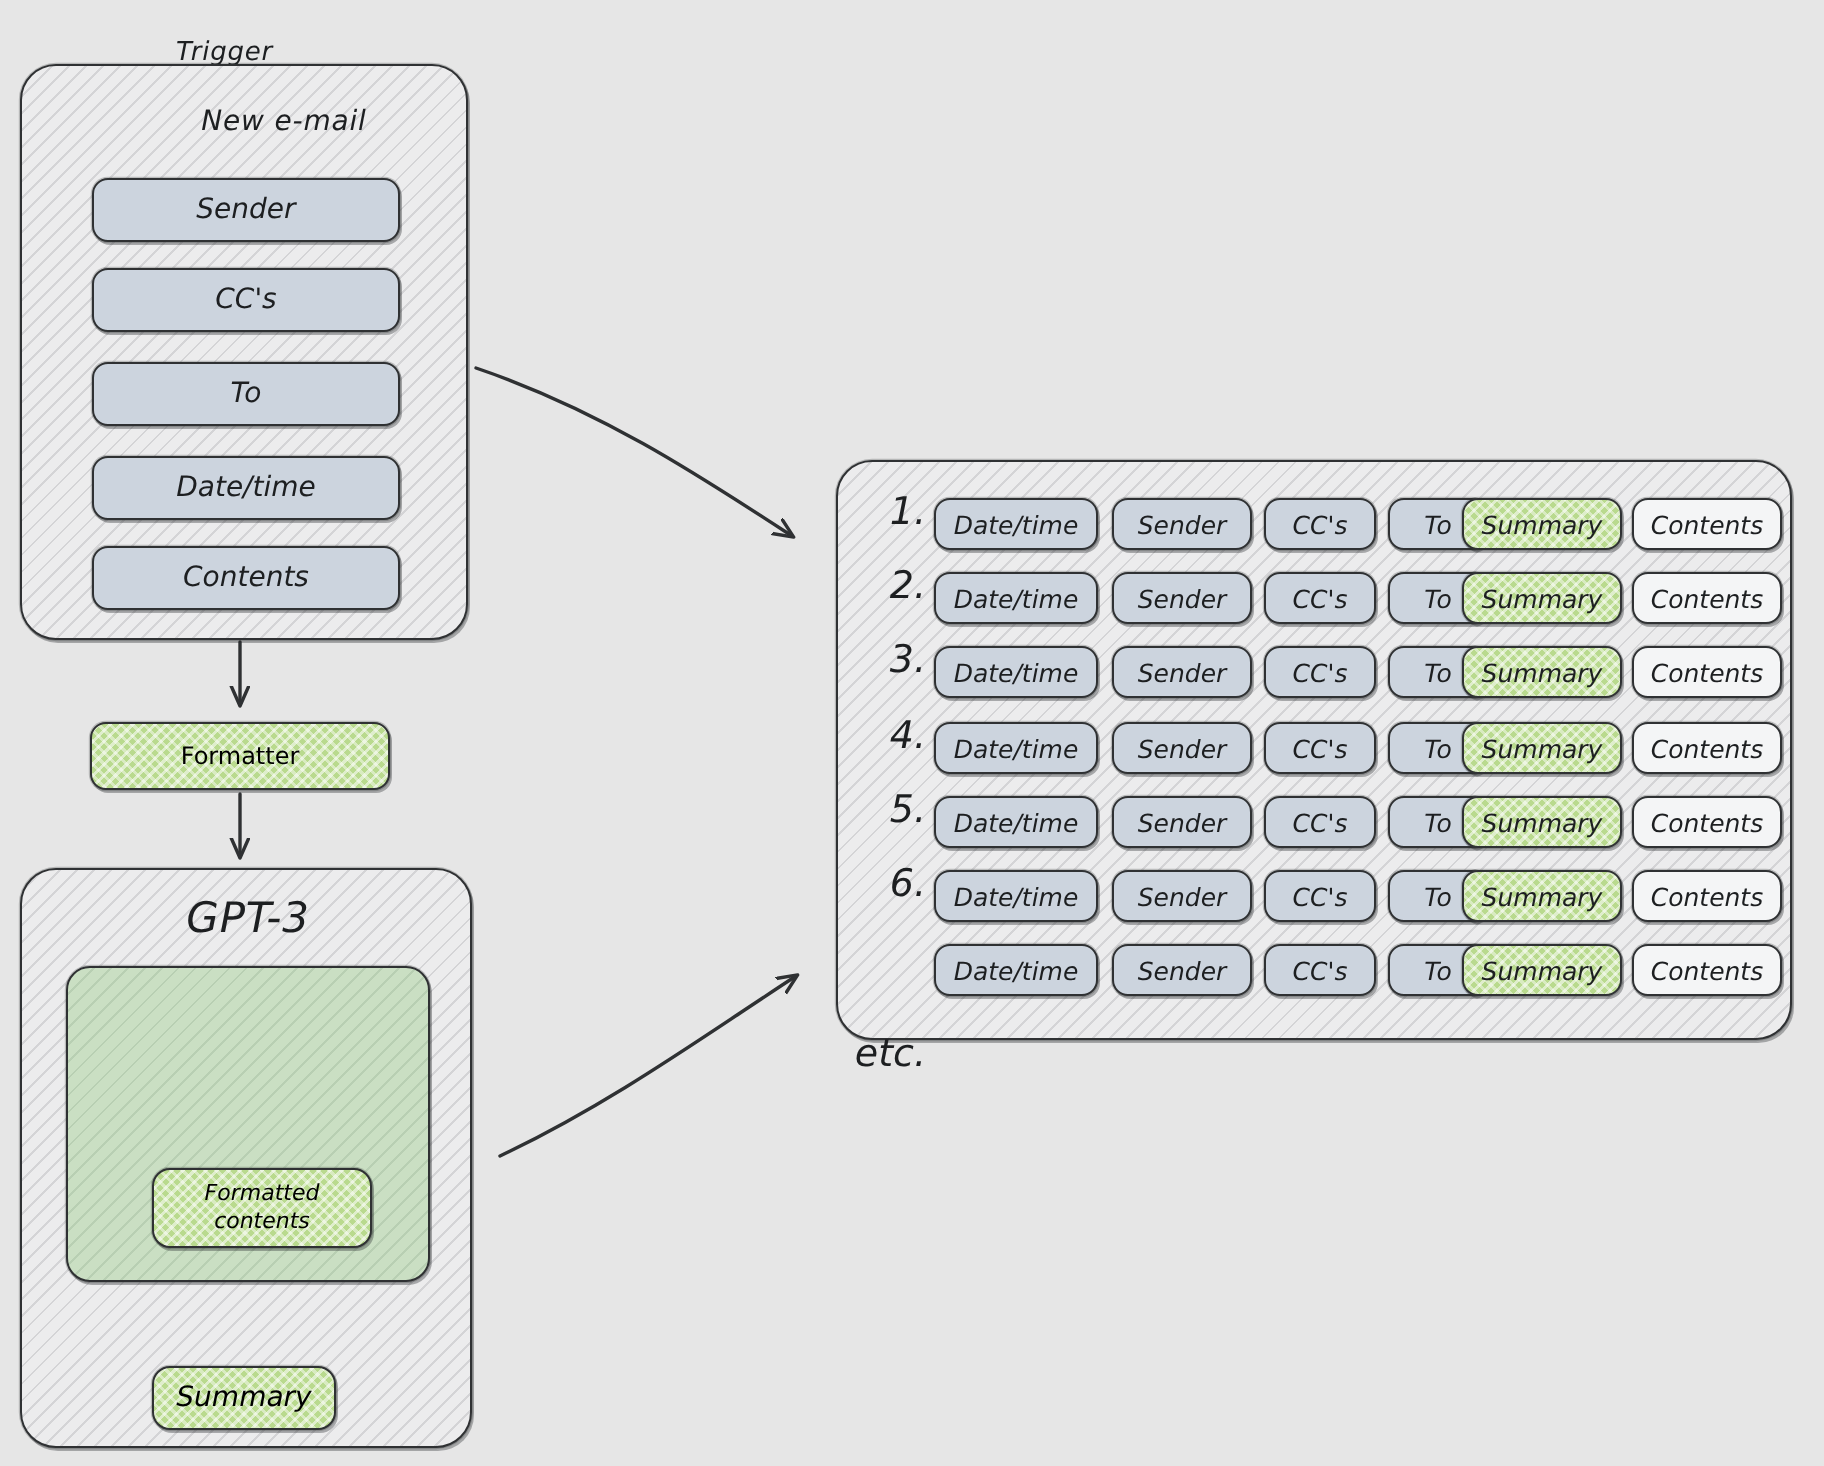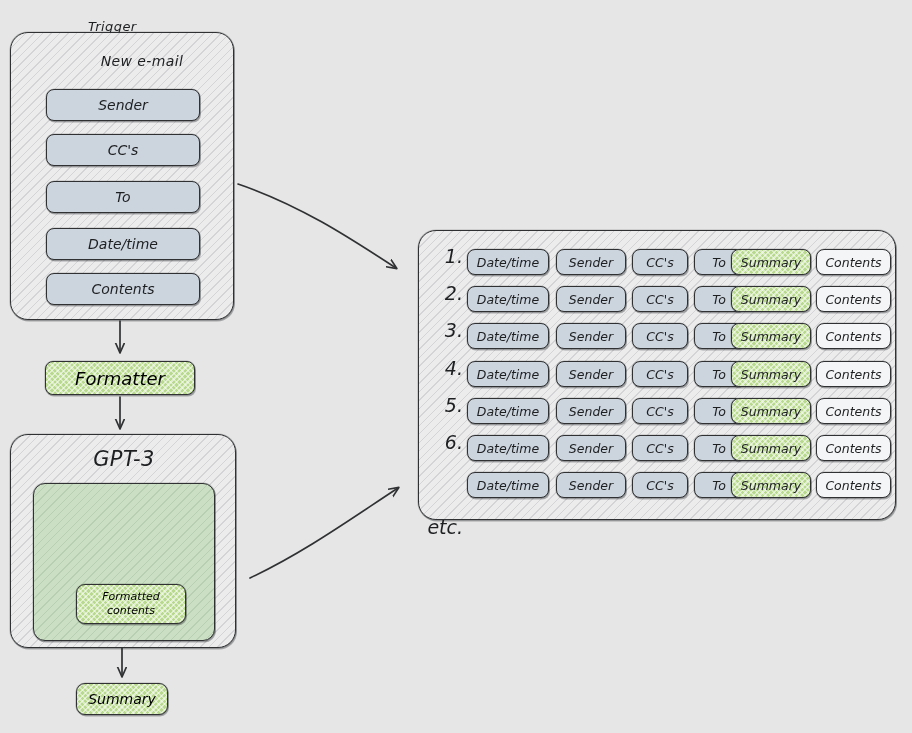--- a/index.html
+++ b/index.html
@@ -95,27 +95,26 @@
     border-radius: 8px;
     font-size: 14px;
     font-style: italic;
     color: #1d1f21;
   }
 
   #formatter-box {
     left: 45px; top: 361px;
     width: 150px; height: 34px;
     border-radius: 8px;
-    font-size: 18px;
-    font-style: italic;
+    font-size: 12px;
   }
 
   #gpt-card {
     left: 10px; top: 434px;
-    width: 226px; height: 214px;
+    width: 226px; height: 290px;
     border-radius: 18px;
   }
   #gpt-title {
     left: 0; top: 12px; width: 226px;
     text-align: center;
     font-size: 21px;
     font-style: italic;
   }
   #prompt-box {
     left: 22px; top: 48px;

